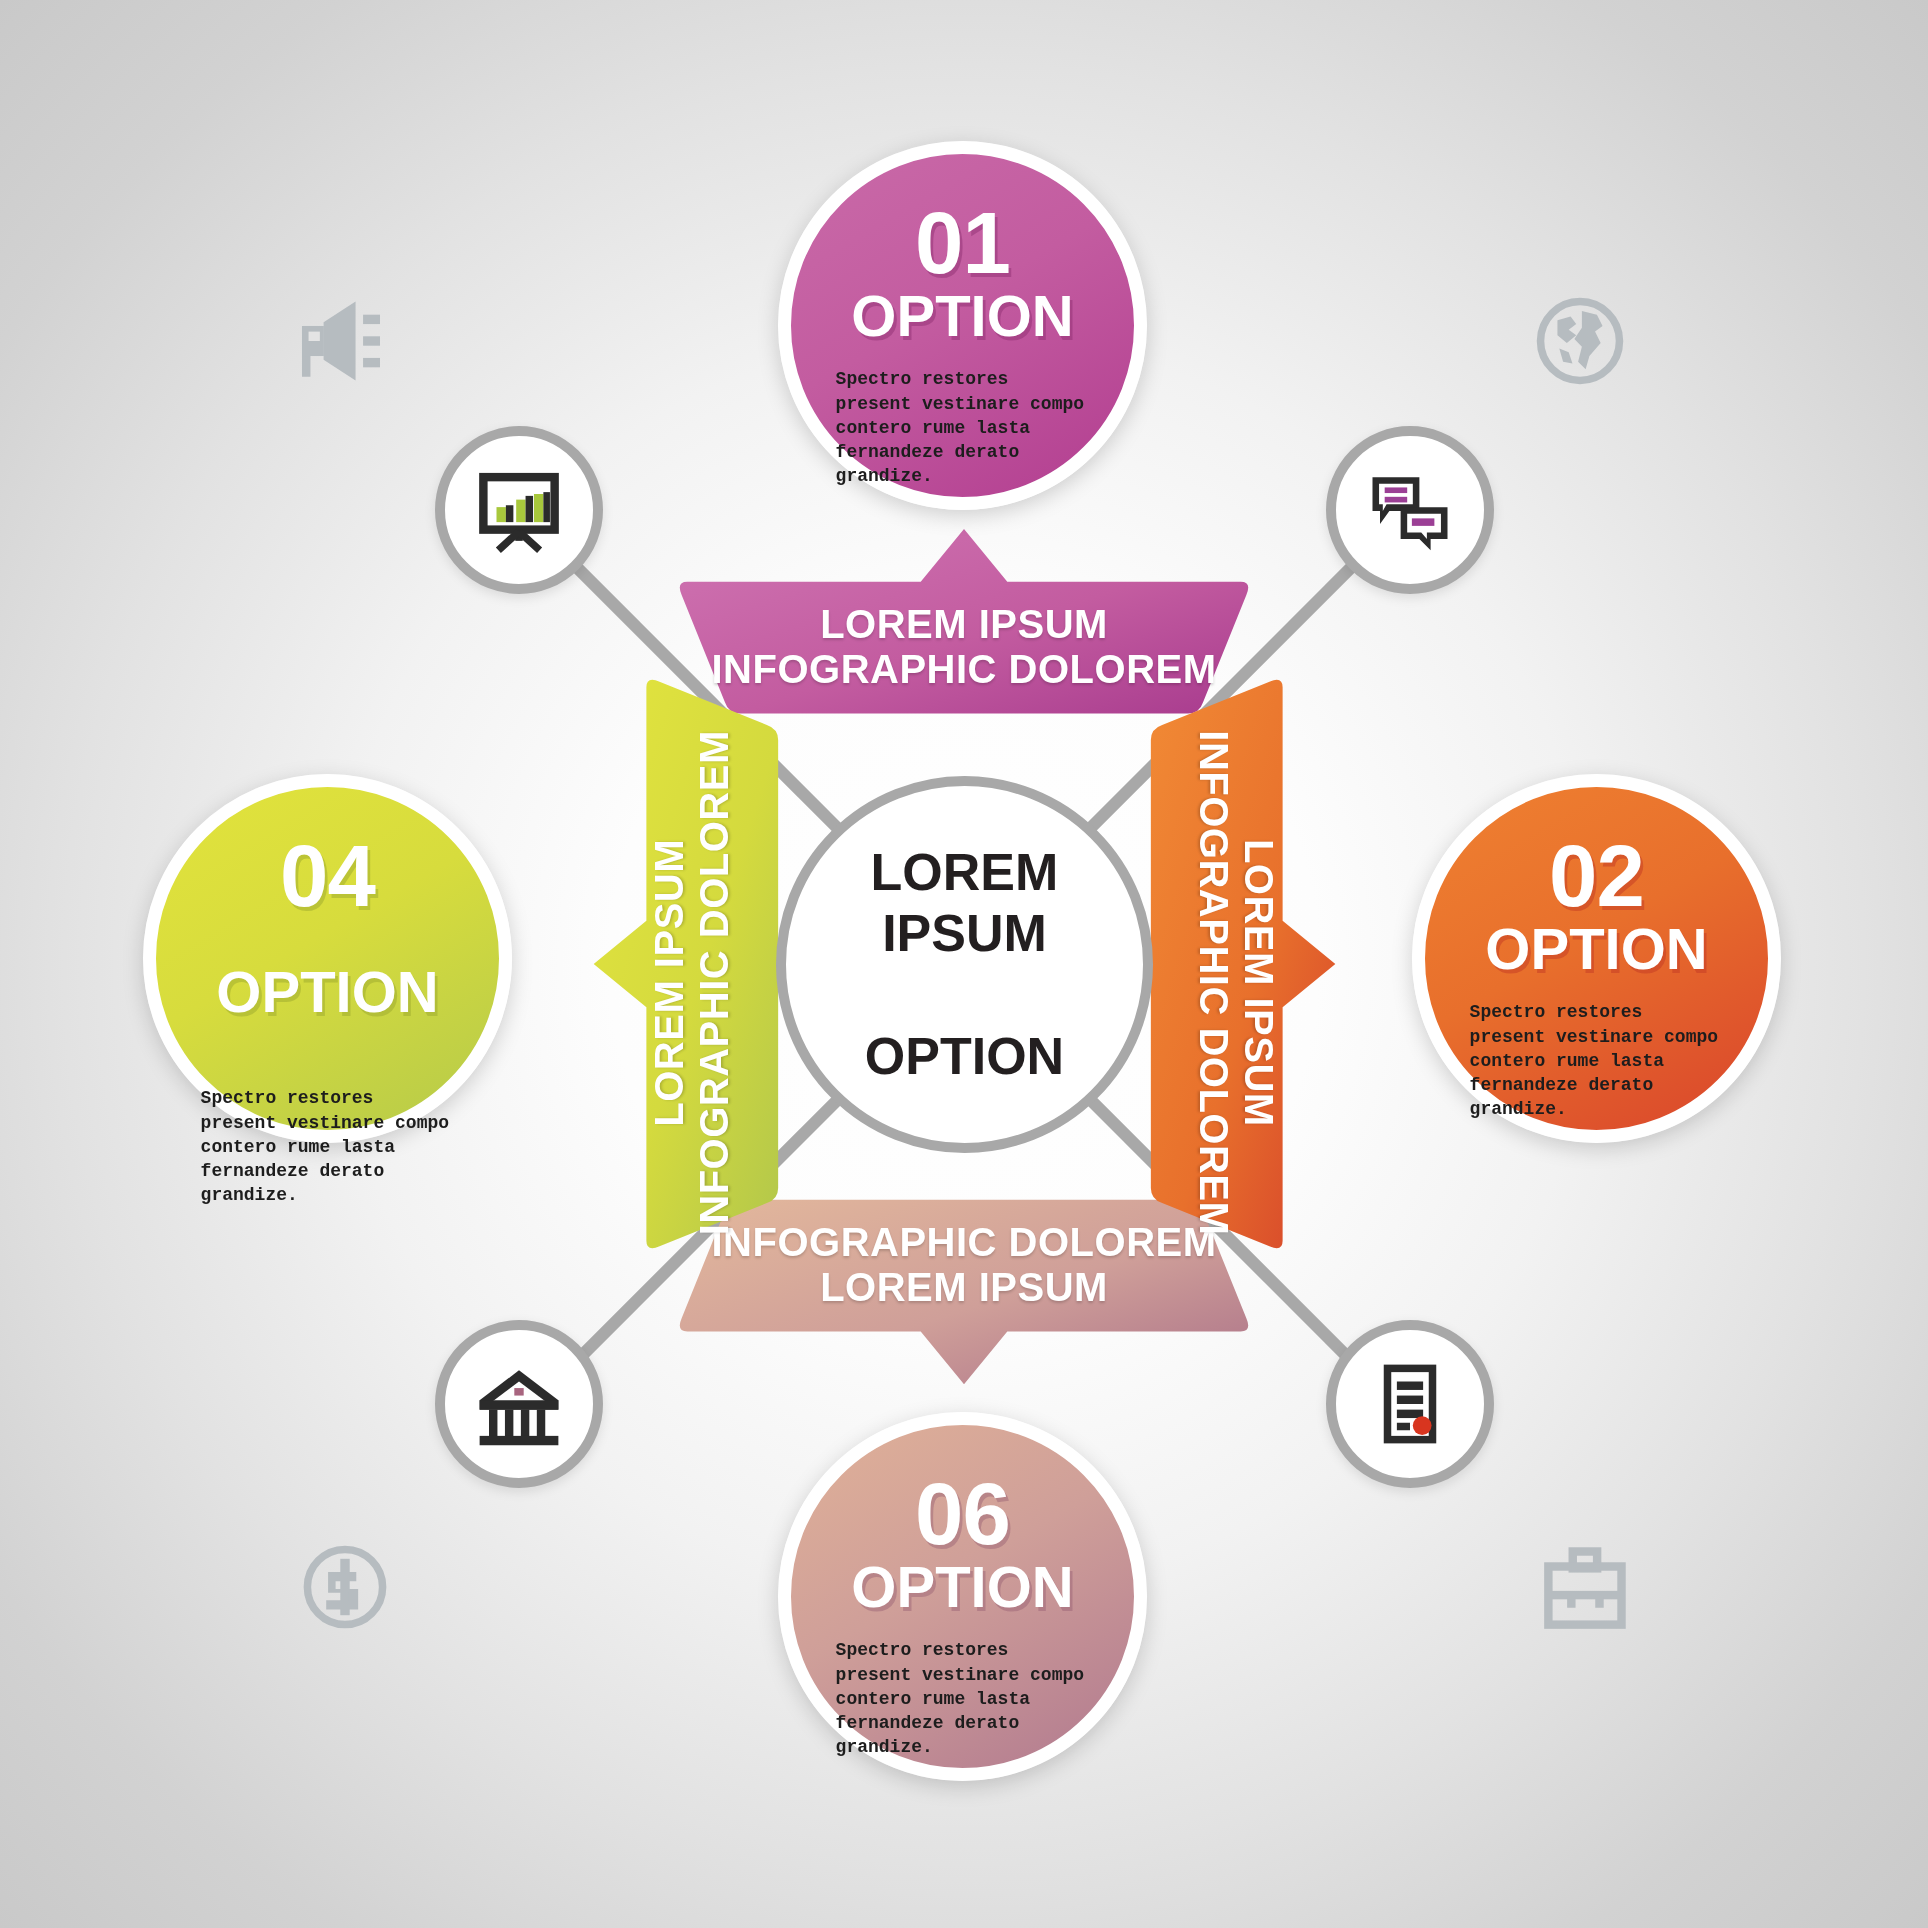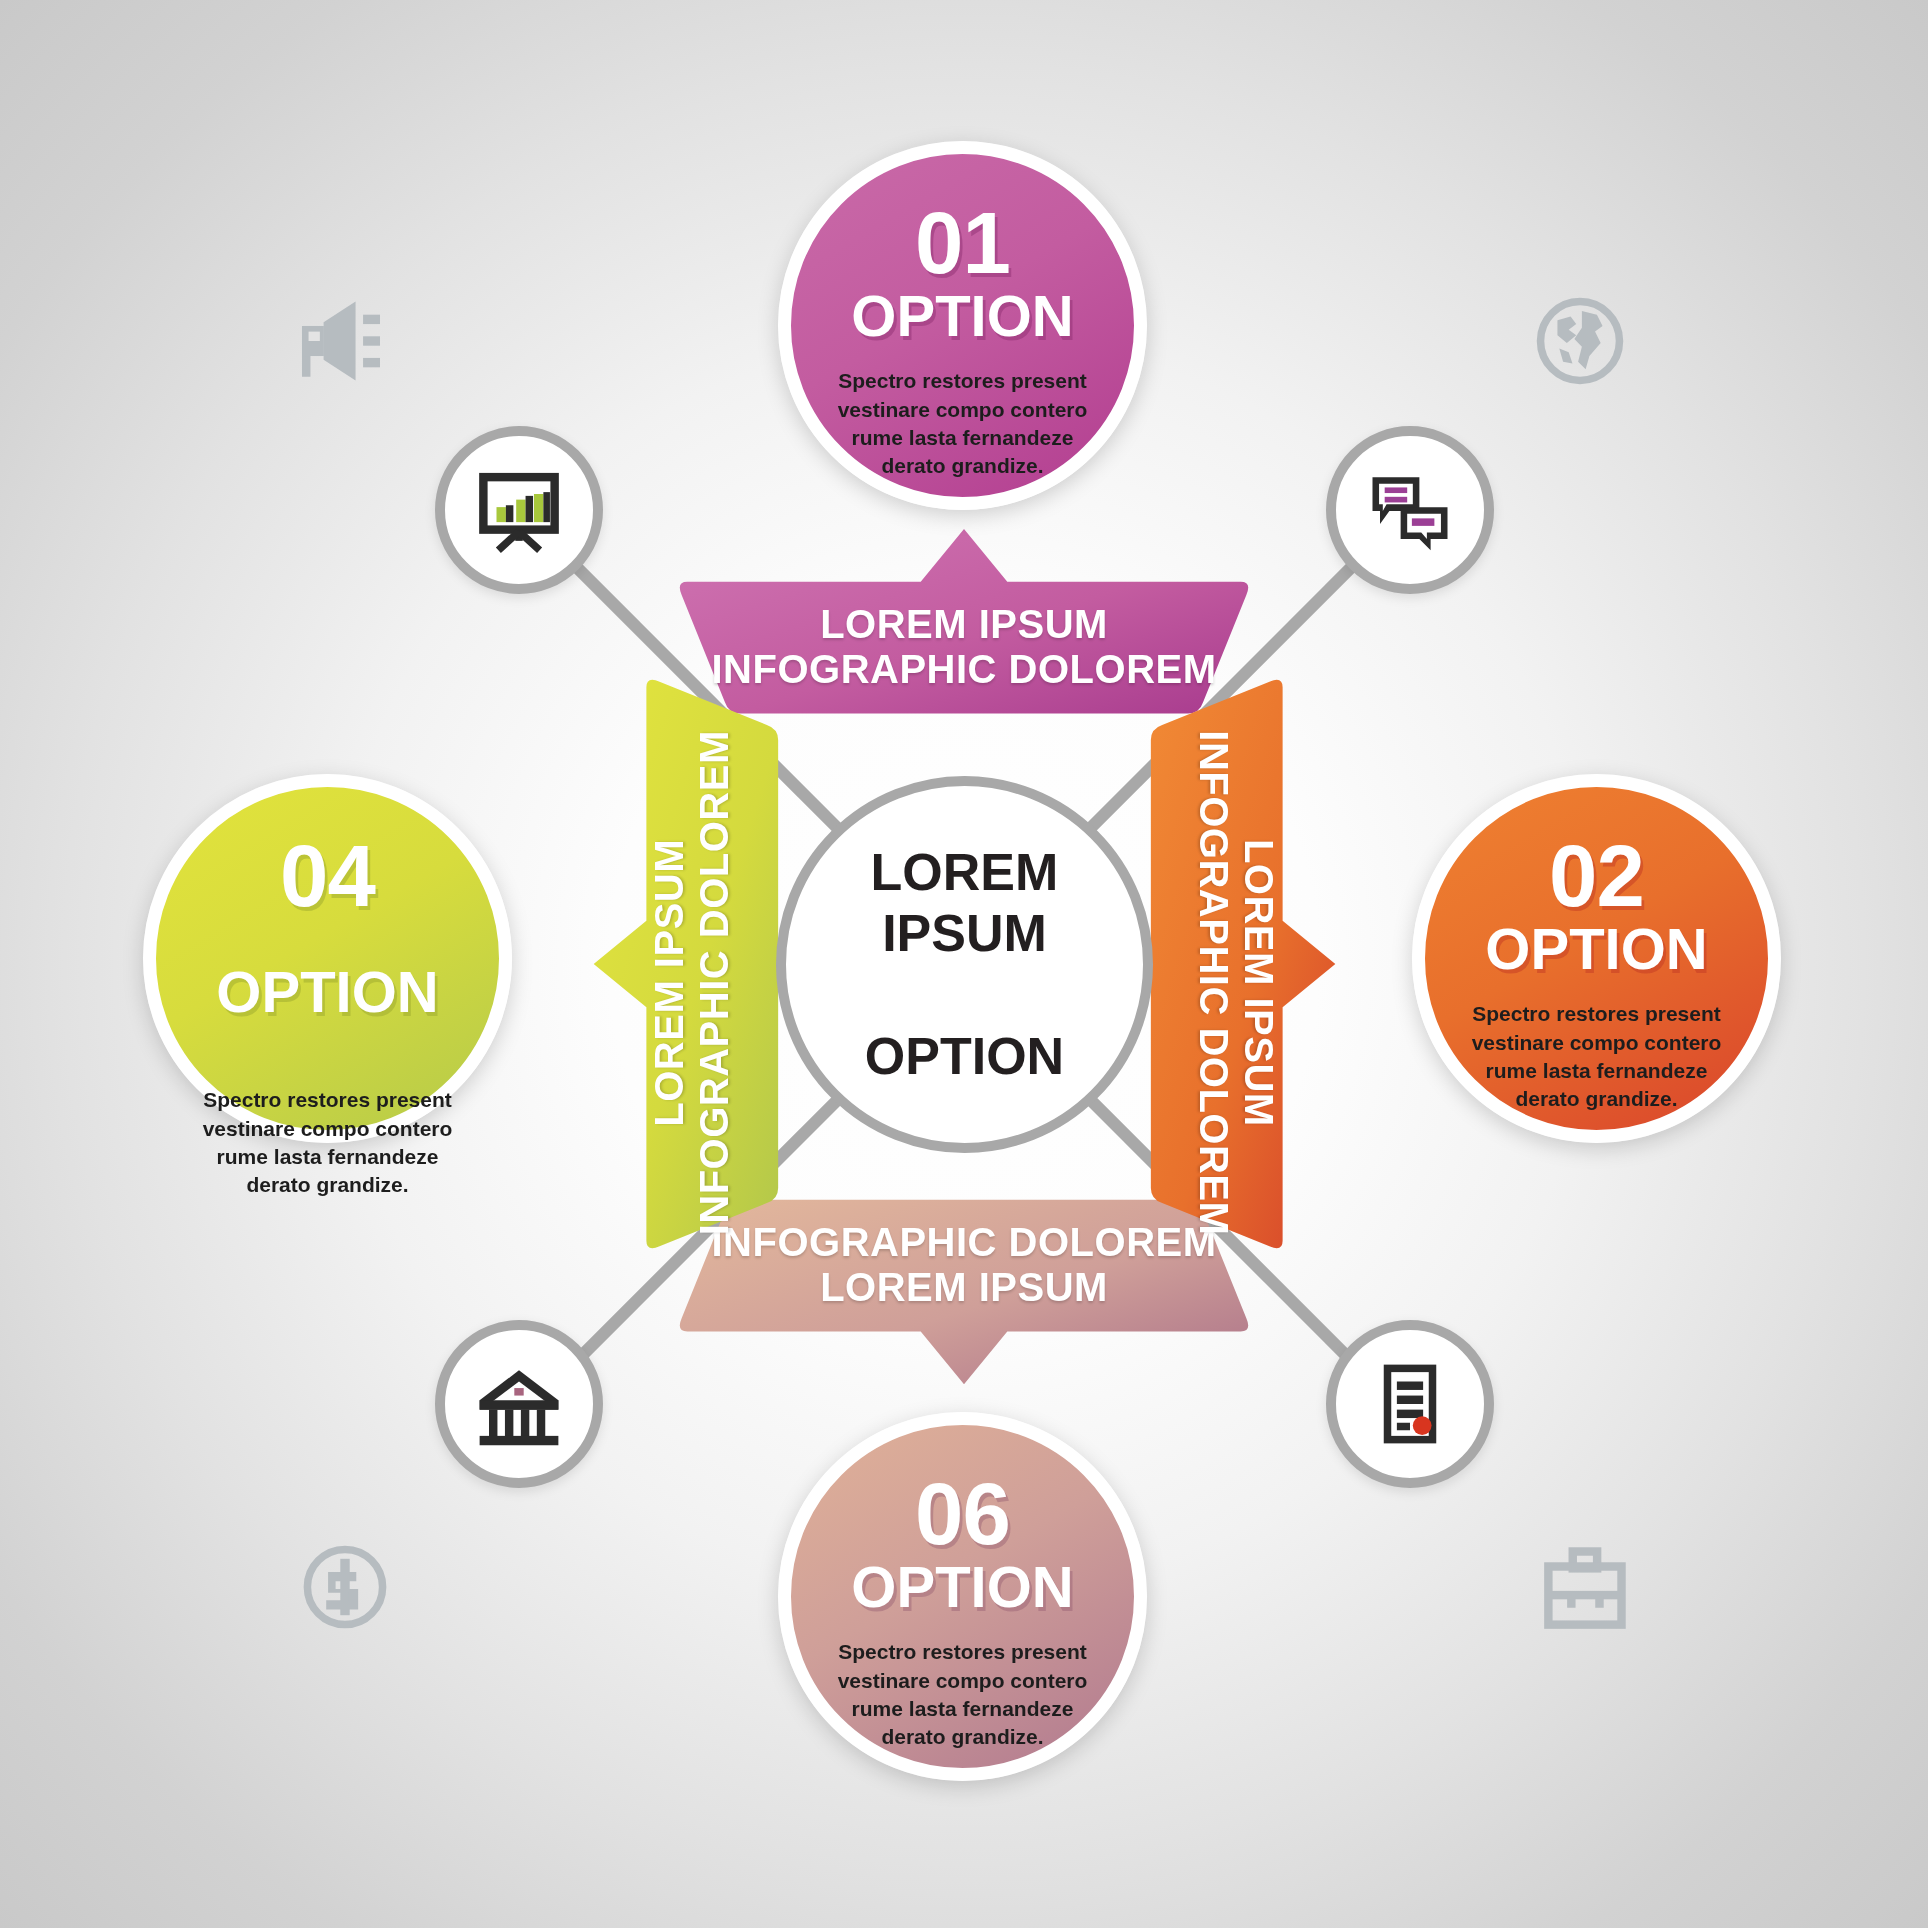--- a/index.html
+++ b/index.html
@@ -41,34 +41,35 @@
   
   .opt{
     position:absolute;
     border-radius:50%;
     box-sizing:border-box;
     border:13px solid #ffffff;
     box-shadow:0 5.6px 21px rgba(0,0,0,.17);
     display:flex;flex-direction:column;
     align-items:center;justify-content:flex-start;
     padding-top:49px;
-    text-align:center;
+    text-align:left;
   }
   .opt .num{
     font-size:87px;line-height:.92;font-weight:bold;color:#fff;
     letter-spacing:-0.9px;
   }
   .opt .lbl{
     font-size:58px;line-height:1;font-weight:bold;color:#fff;
     letter-spacing:0px;margin-top:3.8px;
   }
   .opt .desc{
     margin-top:22.6px;
-    font-size:21px;line-height:1.34;color:#1d1d1d;font-weight:bold;
+    font-size:18px;line-height:1.34;color:#1d1d1d;font-weight:bold;
     width:74%;
+    font-family:Liberation Mono, monospace;
   }
 
   
   .opt-01 .num,.opt-01 .lbl{text-shadow:2.8px 3.8px 0 rgba(140,45,110,.45);}
   .opt-02 .num,.opt-02 .lbl{text-shadow:2.8px 3.8px 0 rgba(196,58,36,.5);}
   .opt-03 .num,.opt-03 .lbl{text-shadow:2.8px 3.8px 0 rgba(150,95,115,.45);}
   .opt-04 .num,.opt-04 .lbl{text-shadow:2.8px 3.8px 0 rgba(150,165,45,.45);}
 
   #opt01{left:778px;top:141px;width:369px;height:369px;
     background:linear-gradient(150deg,#c96aa8 0%,#c35ca0 45%,#b23d90 100%);}

